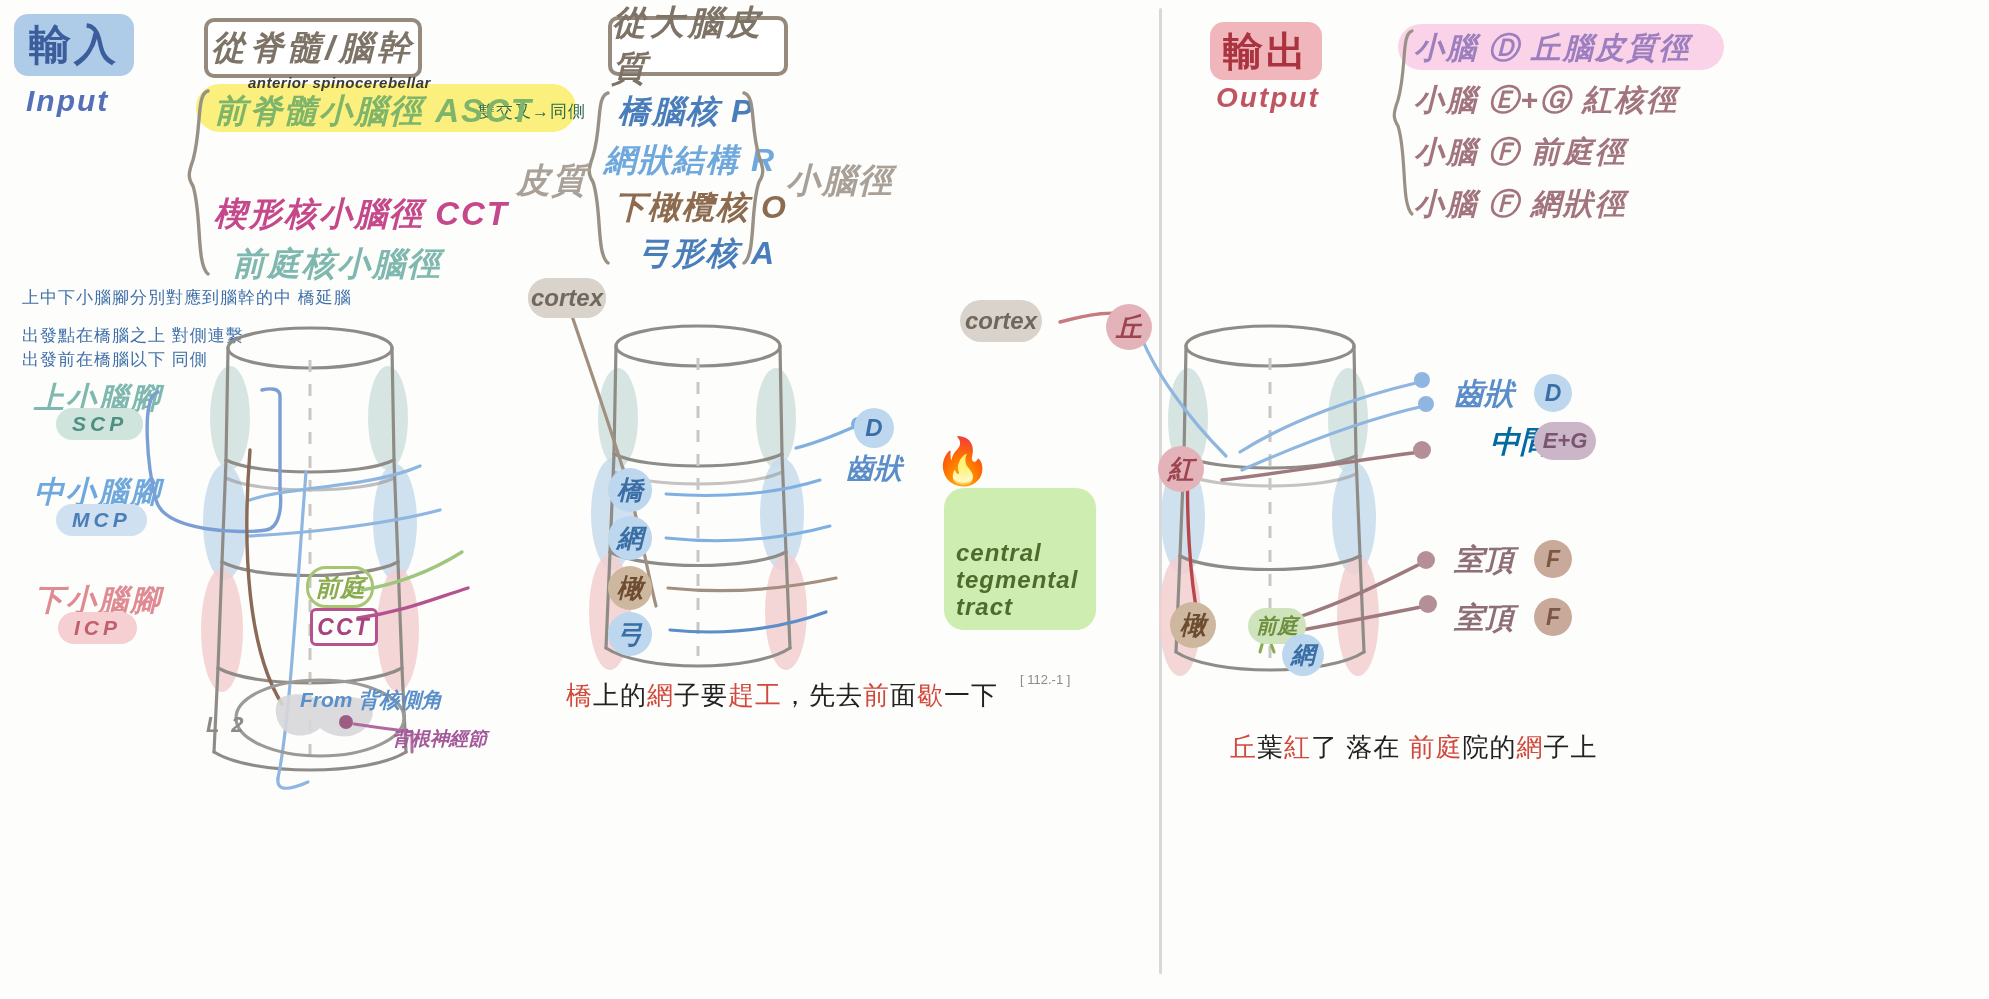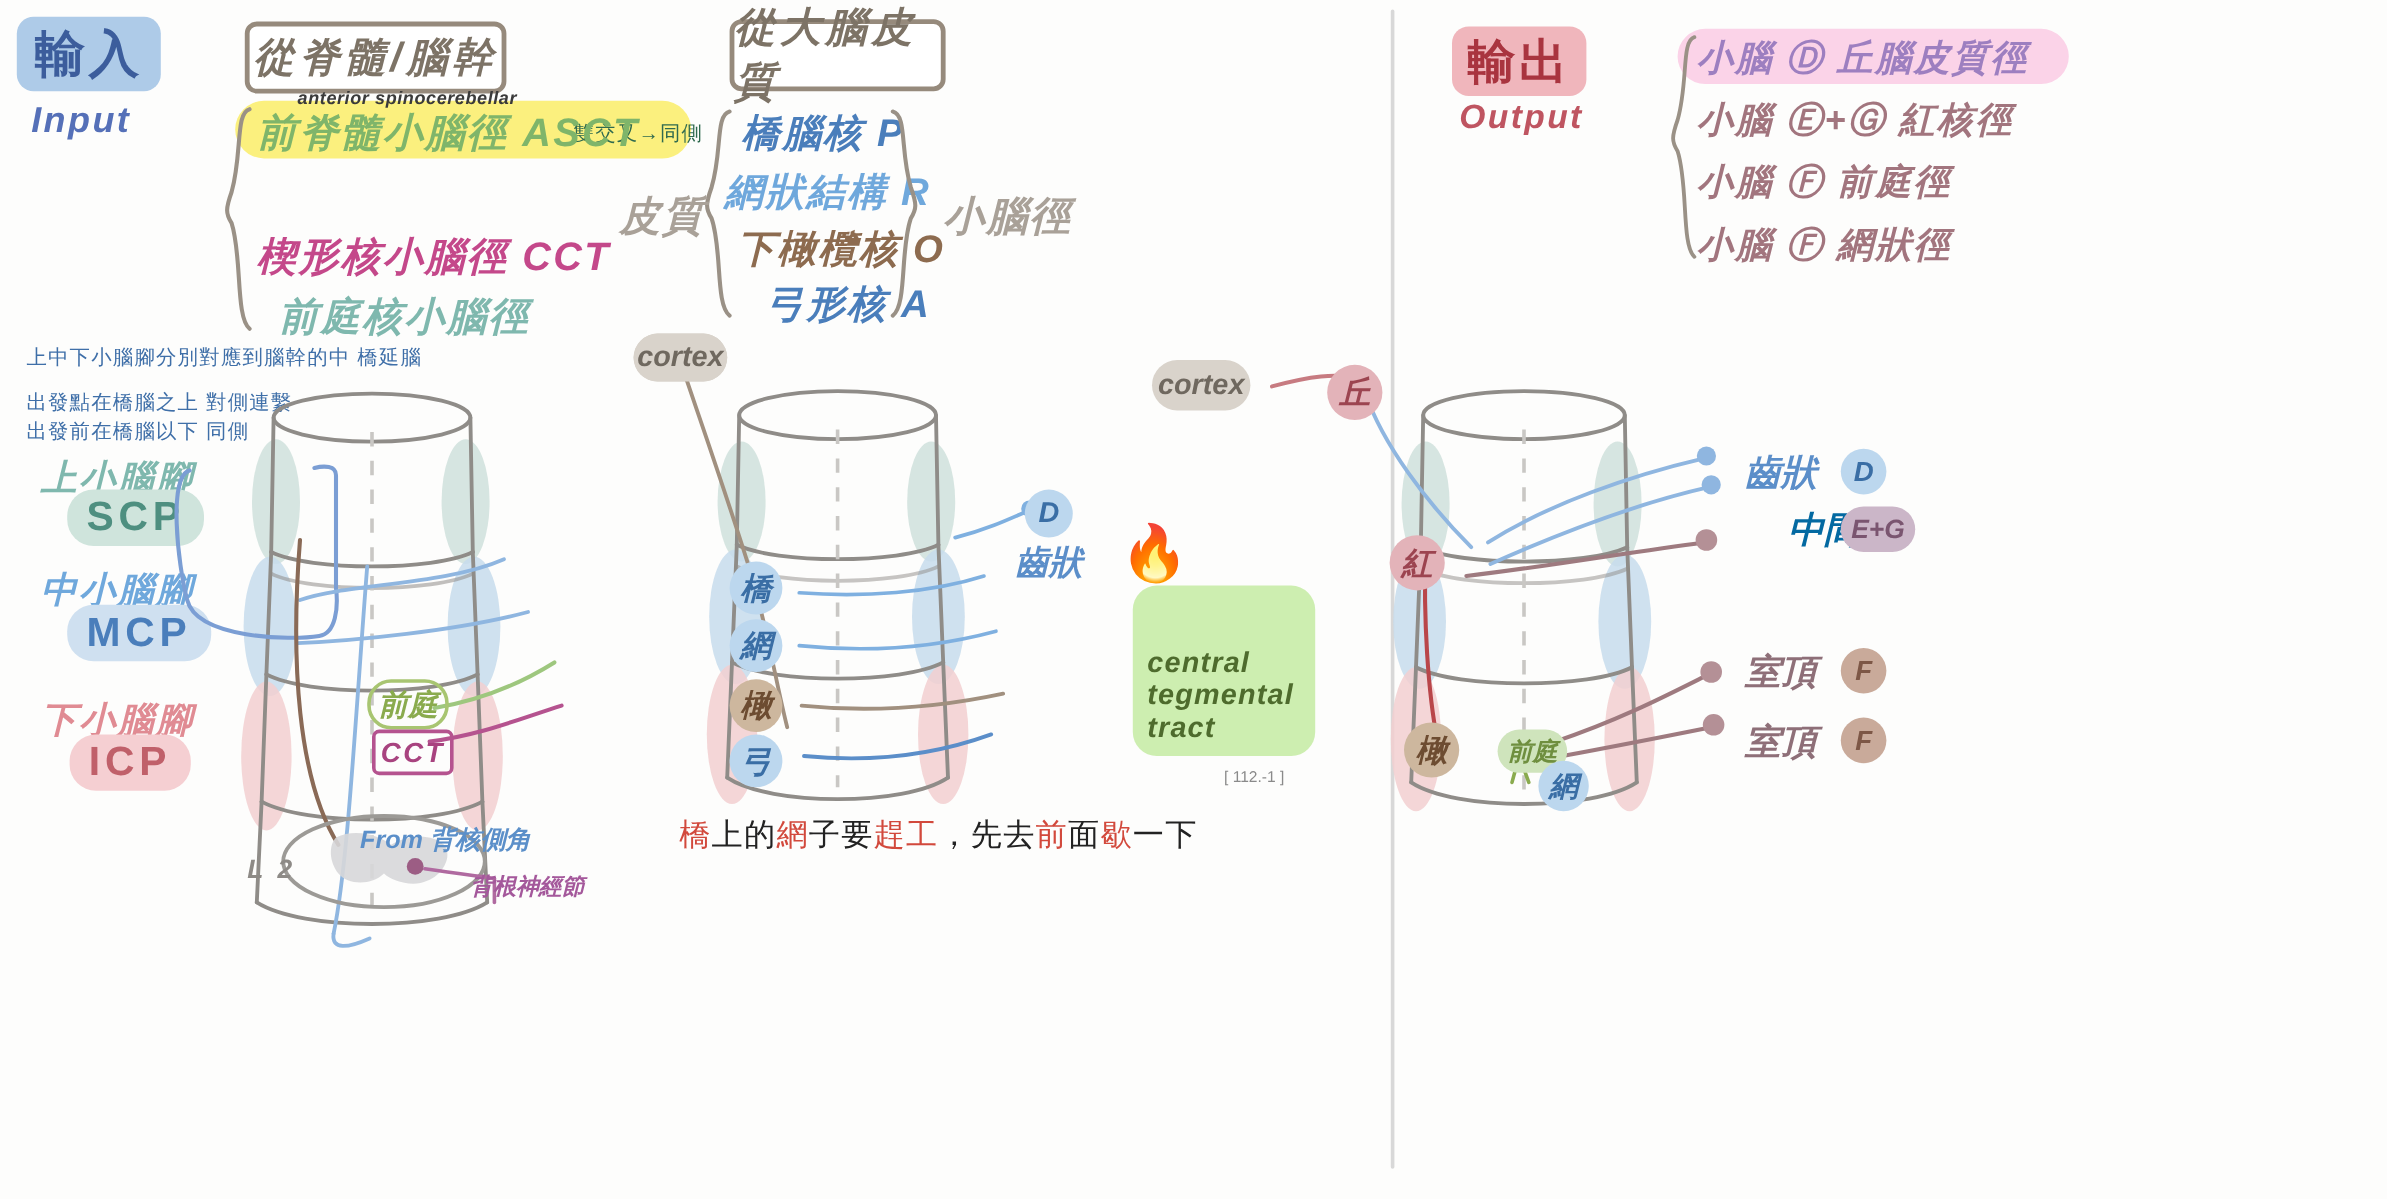--- a/index.html
+++ b/index.html
@@ -41,21 +41,21 @@
   .tiny-note{position:absolute;color:#2f6a4f;font-size:17px;letter-spacing:1px;}
 
   
   .brace{position:absolute;color:#9a9186;font-size:0;}
 
   
   .note{position:absolute;color:#3f6fa8;font-size:17px;letter-spacing:1px;white-space:nowrap;}
 
   
   .ped-cn{position:absolute;font-weight:bold;font-style:italic;font-size:30px;letter-spacing:2px;white-space:nowrap;}
-  .ped-ab{position:absolute;font-weight:bold;font-size:34px;letter-spacing:4px;
+  .ped-ab{position:absolute;font-weight:bold;font-style:italic;font-size:21px;letter-spacing:4px;
           padding:4px 16px;border-radius:22px;white-space:nowrap;}
 
   
   .bub{position:absolute;border-radius:50%;display:flex;align-items:center;justify-content:center;
        font-weight:bold;font-style:italic;}
   .tagbox{position:absolute;border-radius:14px;display:flex;align-items:center;justify-content:center;
           font-weight:bold;font-style:italic;}
   .flat{position:absolute;white-space:nowrap;font-weight:bold;font-style:italic;}
 
   
@@ -63,21 +63,21 @@
   .caption .r{color:#d2493c;}
   .divider{position:absolute;left:1159px;top:8px;width:3px;height:966px;background:#d8d8d8;border-radius:2px;}
 
   
   .fire{position:absolute;font-size:46px;line-height:1;}
   .green-box{position:absolute;background:#cdeeb0;border-radius:20px;}
   .tect-title{position:absolute;border:3px solid #8aa74f;border-radius:10px;background:#eef7df;
               color:#6d7d3a;font-weight:bold;font-style:italic;font-size:28px;letter-spacing:2px;
               display:flex;align-items:center;justify-content:center;}
   .tect-en{position:absolute;color:#4e6b2d;font-weight:bold;font-style:italic;font-size:24px;line-height:1.12;letter-spacing:1px;}
-  .tect-ref{position:absolute;color:#8a8a8a;font-size:13px;}
+  .tect-ref{position:absolute;color:#8a8a8a;font-size:13px;margin-top:32px;}
 </style>
 </head>
 <body>
 
 <div class="canvas">
 
   <div class="divider"></div>
 
   <div class="chip chip-input">輸入</div>
   <div class="sub-input">Input</div>
@@ -327,14 +327,17 @@
 
   <div class="green-box" style="left:944px;top:488px;width:152px;height:142px;"></div>
   <div class="fire" style="left:934px;top:438px;">🔥</div>
   <div class="tect-en" style="left:956px;top:540px;">
     <div>central</div>
     <div>tegmental</div>
     <div>tract</div>
   </div>
   <div class="tect-ref" style="left:1020px;top:640px;">[ 112.-1 ]</div>
 
+  <div class="caption" style="left:1230px;top:730px;">
+    <span class="r">丘</span><span>葉</span><span class="r">紅</span><span>了 落在 </span><span class="r">前庭</span><span>院的</span><span class="r">網</span><span>子上</span>
+  </div>
 
 </div>
 
 </body></html>

